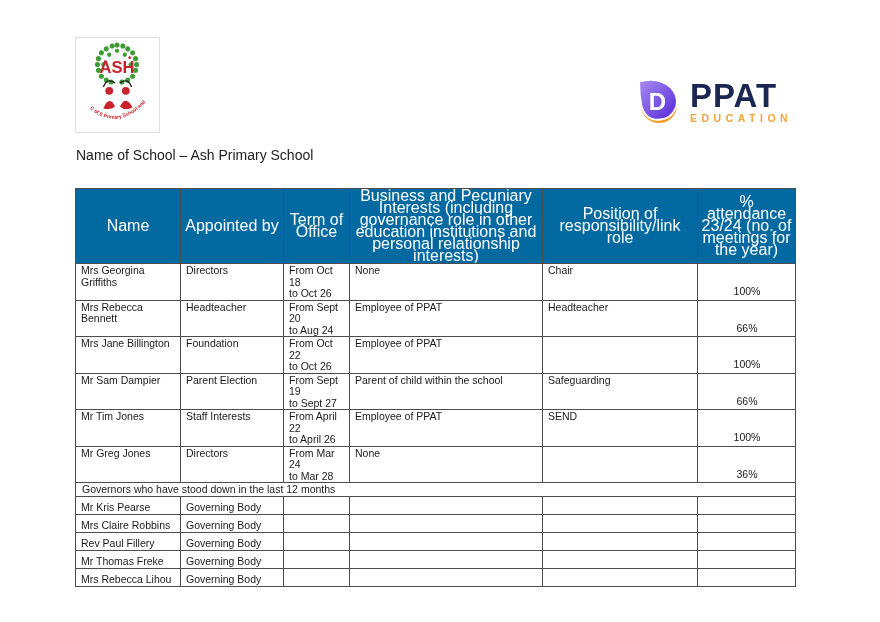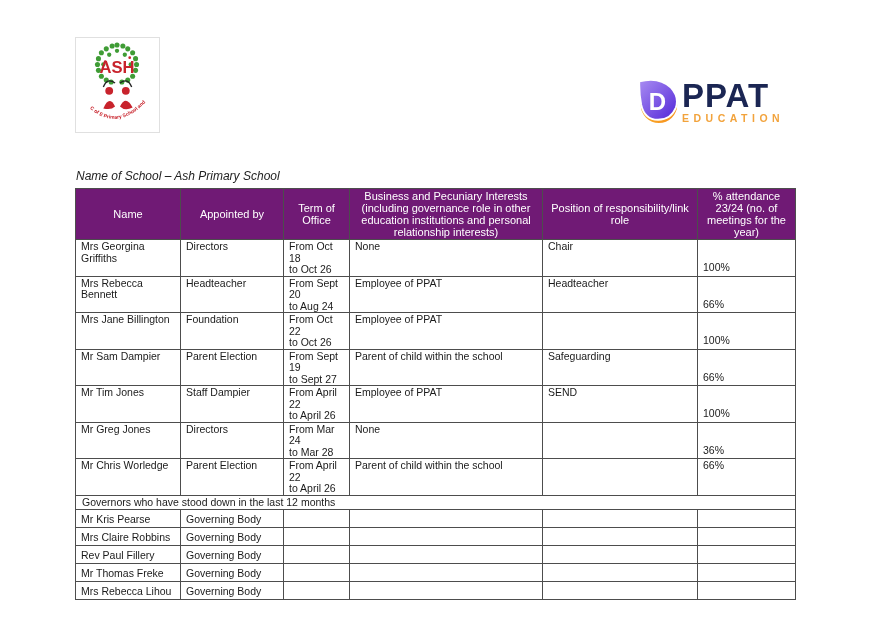--- a/index.html
+++ b/index.html
@@ -8,41 +8,41 @@
     font-family:"Liberation Sans", sans-serif;color:#1a1a1a;
   }
   
   .ash-logo{
     position:absolute;left:75px;top:37px;width:85px;height:96px;
     background:#ffffff;border:1px solid #e0e0e0;box-sizing:border-box;
   }
   
   .ppat-logo{position:absolute;left:634px;top:76px;width:160px;height:52px;display:flex;align-items:center;}
   .ppat-icon{width:48px;height:48px;flex:0 0 auto;}
-  .ppat-text{line-height:1;}
+  .ppat-text{margin-left:8px;line-height:1;}
   .ppat-name{font-size:33px;font-weight:bold;color:#1b2653;letter-spacing:1px;line-height:30px;}
   .ppat-sub{font-size:10.5px;font-weight:bold;color:#f2a33c;letter-spacing:4.5px;margin-top:2px;}
   
-  .doc-title{position:absolute;left:76px;top:169px;font-size:12px;color:#222;font-style:italic;}
+  .doc-title{position:absolute;left:76px;top:147px;font-size:14px;color:#222;}
   
   .gov-table-wrap{position:absolute;left:75px;top:188px;width:720px;}
   table.gov{border-collapse:collapse;table-layout:fixed;width:720px;font-size:10.5px;}
   table.gov td, table.gov th{border:1px solid #4d4d4d;overflow:hidden;}
   thead th{
-    background:#701a75;color:#ffffff;font-weight:normal;
+    background:#0369a1;color:#ffffff;font-weight:normal;
     height:38px;text-align:center;vertical-align:middle;
-    padding:1px 3px;line-height:12px;font-size:11px;
+    padding:1px 3px;line-height:12px;font-size:16px;
     border-color:#3c2b4a;
   }
   tbody.main td{
     height:23px;vertical-align:top;padding:1px 4px 0 5px;line-height:11.5px;
   }
   td.term-cell{white-space:pre-line;padding-left:6px;margin-top:8px;}
   td.att-cell{padding-left:6px;}
-  td.att-cell.vbottom{vertical-align:bottom;padding-bottom:2px;}
+  td.att-cell.vbottom{vertical-align:bottom;padding-bottom:2px;text-align:center;}
   td.att-cell.vtop{vertical-align:top;}
   tr.span-row td{height:12px;padding:0 12px 1px 6px;line-height:12px;vertical-align:middle;}
   tbody.stood td{height:12px;padding:4px 4px 1px 5px;line-height:11px;vertical-align:middle;}
 </style>
 </head>
 <body>
 
 <div class="page">
 
   <div class="ash-logo">
@@ -165,44 +165,35 @@
             <td>Mr Sam Dampier</td>
             <td>Parent Election</td>
             <td class="term-cell">From Sept 19
 to Sept 27</td>
             <td>Parent of child within the school</td>
             <td>Safeguarding</td>
             <td class="att-cell vbottom">66%</td>
           </tr>
           <tr>
             <td>Mr Tim Jones</td>
-            <td>Staff Dampier</td>
+            <td>Staff Interests</td>
             <td class="term-cell">From April 22
 to April 26</td>
             <td>Employee of PPAT</td>
             <td>SEND</td>
             <td class="att-cell vbottom">100%</td>
           </tr>
           <tr>
             <td>Mr Greg Jones</td>
             <td>Directors</td>
             <td class="term-cell">From Mar 24
 to Mar 28</td>
             <td>None</td>
             <td></td>
             <td class="att-cell vbottom">36%</td>
-          </tr>
-          <tr>
-            <td>Mr Chris Worledge</td>
-            <td>Parent Election</td>
-            <td class="term-cell">From April 22
-to April 26</td>
-            <td>Parent of child within the school</td>
-            <td></td>
-            <td class="att-cell vtop">66%</td>
           </tr>
         </tbody>
       <tbody>
         <tr class="span-row">
           <td colspan="6">Governors who have stood down in the last 12 months</td>
         </tr>
       </tbody>
       <tbody class="stood">
           <tr>
             <td>Mr Kris Pearse</td>

